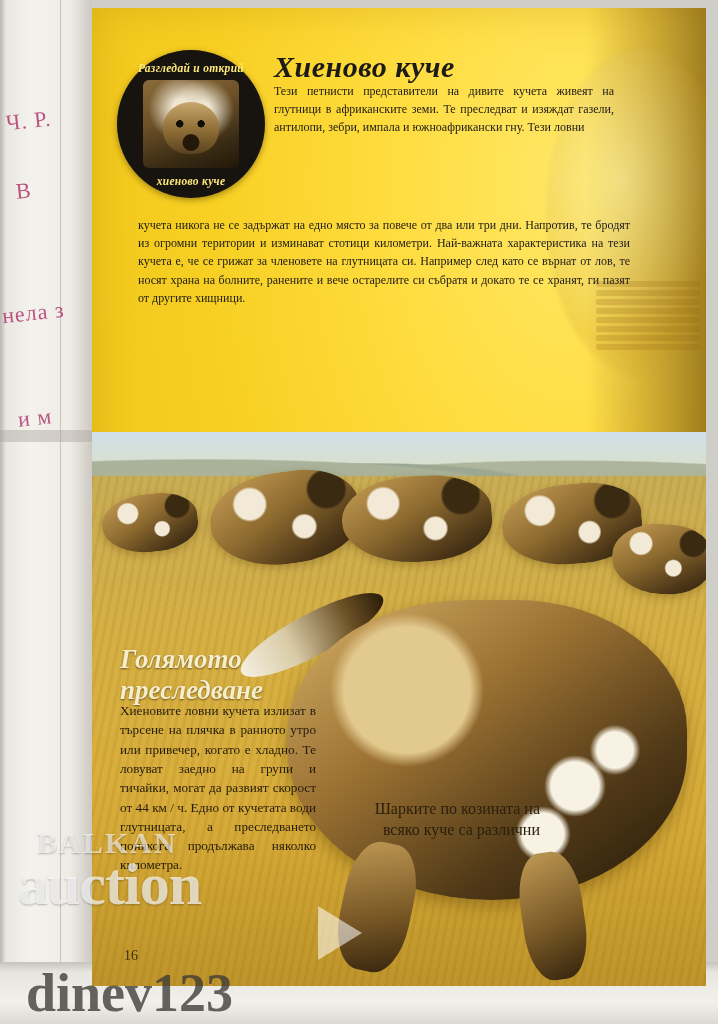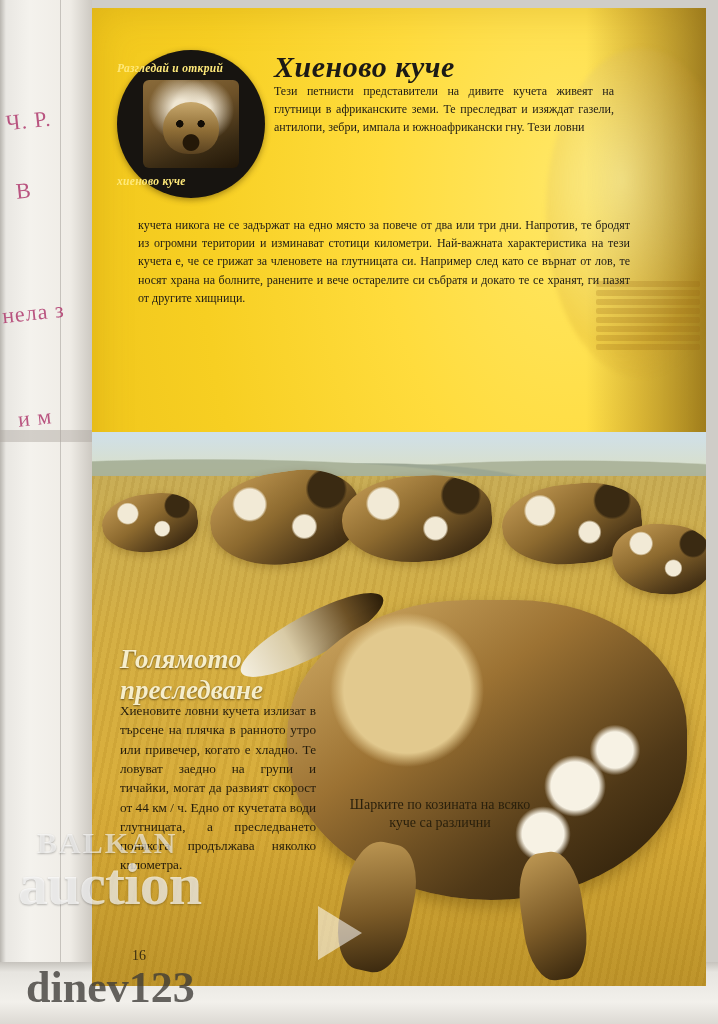--- a/index.html
+++ b/index.html
@@ -110,21 +110,21 @@
     left: 25px; top: 42px;
     width: 148px; height: 148px;
     border-radius: 50%;
     background: #171410;
     box-shadow: 0 2px 6px rgba(60,40,0,.45);
   }
   .badge .ring-text-top,
   .badge .ring-text-bottom {
     position: absolute;
     left: 0; width: 148px;
-    text-align: left;
+    text-align: center;
     color: #ffe97a;
     font-family: "Liberation Serif", serif;
     font-style: italic;
     font-weight: bold;
     font-size: 11.5px;
     letter-spacing: .3px;
   }
   .badge .ring-text-top { top: 12px; }
   .badge .ring-text-bottom { bottom: 11px; }
   .badge .photo {
@@ -278,28 +278,28 @@
     width: 196px;
     color: #241c0c;
     font-size: 13.2px;
     line-height: 1.46;
     text-align: justify;
   }
   .caption {
     position: absolute;
     left: 248px; top: 350px;
     width: 200px;
-    text-align: center;
+    text-align: right;
     color: #2a200c;
-    font-size: 14px;
+    font-size: 16px;
     line-height: 1.32;
   }
   .folio {
     position: absolute;
-    left: 40px; bottom: 22px;
+    left: 32px; bottom: 22px;
     color: #3a2d10;
     font-size: 14px;
   }
 
   
   .wm {
     position: absolute;
     pointer-events: none;
     color: rgba(255,255,255,.62);
     font-family: "Liberation Serif", serif;
@@ -314,21 +314,21 @@
   }
   .wm-auction {
     left: 18px; top: 850px;
     font-size: 60px;
     font-weight: bold;
     letter-spacing: -1px;
     color: rgba(255,255,255,.70);
   }
   .wm-dinev {
     left: 26px; top: 962px;
-    font-size: 44px;
+    font-size: 54px;
     font-weight: bold;
     color: rgba(60,58,54,.78);
     text-shadow: none;
   }
   .wm-play {
     position: absolute;
     left: 318px; top: 906px;
     width: 0; height: 0;
     border-left: 44px solid rgba(255,255,255,.55);
     border-top: 27px solid transparent;

